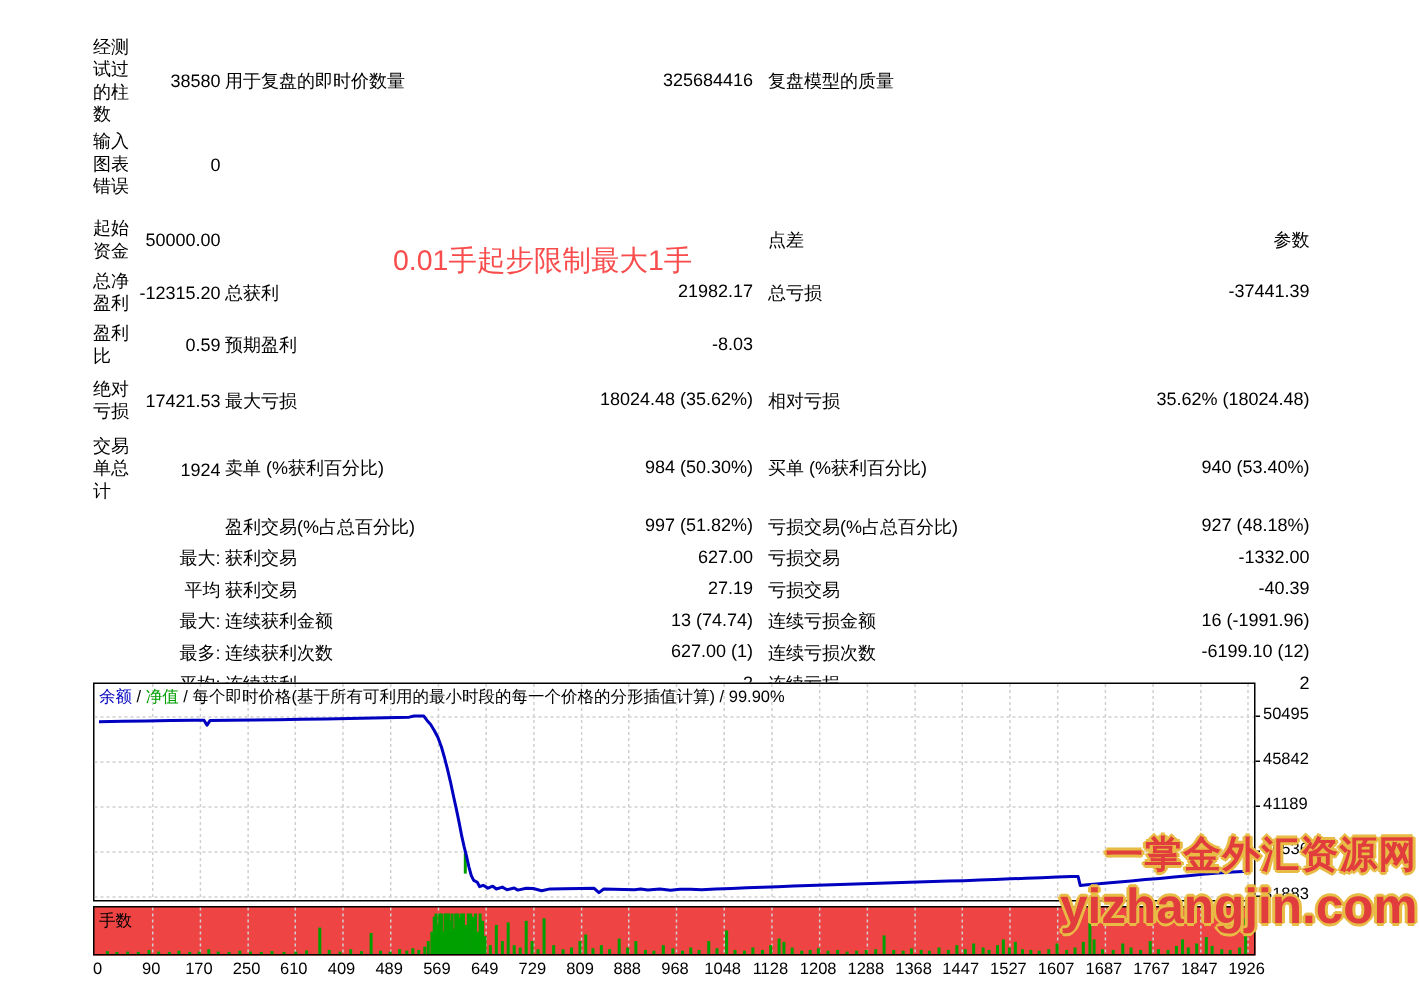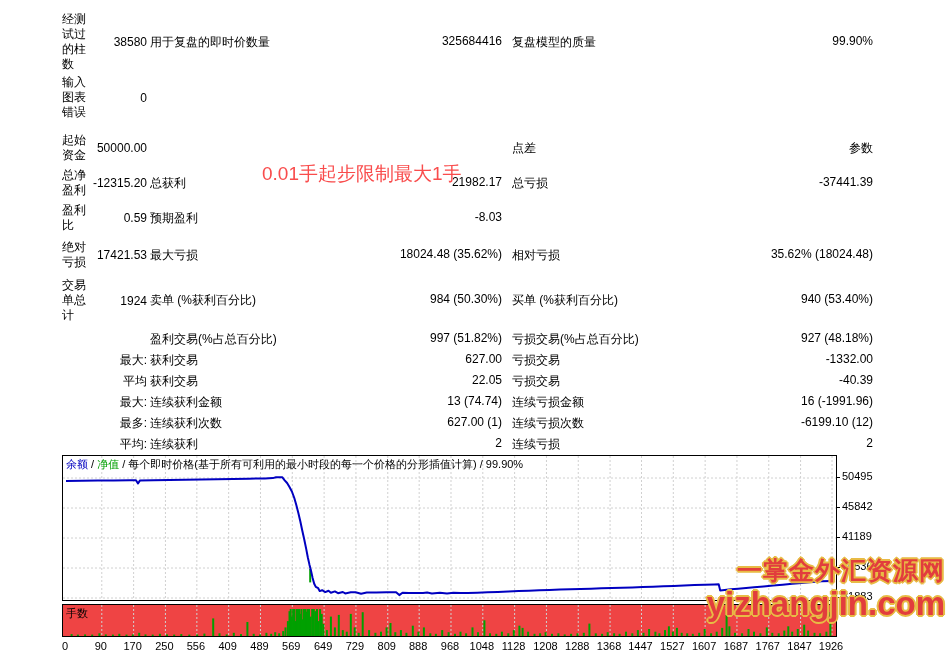--- a/index.html
+++ b/index.html
@@ -1,20 +1,20 @@
 <!DOCTYPE html>
 <html><head>
 <meta charset="utf-8">
 <style>
   html,body{margin:0;padding:0}
   body{
     width:946px;height:659px;position:relative;overflow:hidden;background:#fff;
     font-family:"Liberation Sans","DejaVu Sans",sans-serif;color:#000;
   }
-  #stats{padding-top:12px}
+  #stats{padding-top:24px}
   .row{display:flex;align-items:center;margin-left:62px;font-size:12px;min-height:21px}
   .ca{width:27px;line-height:15px;word-break:break-all}
   .cb{width:58px;text-align:right;white-space:nowrap}
   .cc{width:352px;margin-left:3px;display:flex}
   .ce{width:361px;margin-left:10px;display:flex}
   .lab{white-space:nowrap}
   .val{flex:1;text-align:right;white-space:nowrap}
   .annotation{position:absolute;left:262px;top:161px;font-size:19px;white-space:nowrap;font-weight:500}
   .chart-wrap{position:absolute;left:62px;top:455px;width:884px;height:202px}
   .main-plot{position:absolute;left:0;top:0;width:773px;height:144px;border:1px solid #000;background:#fff}
@@ -41,21 +41,20 @@
   <div id="stats">
       <div class="row" style="margin-top: 0px;">
         <div class="ca">经测试过的柱数</div>
         <div class="cb">38580</div>
         <div class="cc">
           <div class="lab">用于复盘的即时价数量</div>
           <div class="val">325684416</div>
         </div>
         <div class="ce">
           <div class="lab">复盘模型的质量</div>
-          <div class="val">99.90%</div>
         </div>
       </div>
       <div class="row" style="margin-top: 3px;">
         <div class="ca">输入图表错误</div>
         <div class="cb">0</div>
         <div class="cc">
           <div class="lab"></div>
           <div class="val"></div>
         </div>
         <div class="ce">
@@ -145,21 +144,21 @@
         <div class="ce">
           <div class="lab">亏损交易</div>
           <div class="val">-1332.00</div>
         </div>
       </div>
       <div class="row" style="margin-top: 0px;">
         <div class="ca"></div>
         <div class="cb">平均</div>
         <div class="cc">
           <div class="lab">获利交易</div>
-          <div class="val">22.05</div>
+          <div class="val">27.19</div>
         </div>
         <div class="ce">
           <div class="lab">亏损交易</div>
           <div class="val">-40.39</div>
         </div>
       </div>
       <div class="row" style="margin-top: 0px;">
         <div class="ca"></div>
         <div class="cb">最大:</div>
         <div class="cc">
@@ -424,21 +423,21 @@
           <rect x="762.4" y="26.7" width="2" height="4.3" fill="#00a000"></rect>
           <rect x="766.4" y="7.2" width="2" height="23.8" fill="#00a000"></rect>
         </svg>
       <div class="lots-label">手数</div>
     </div>
     <div class="xlabels" id="xlabels">
         <div class="xlab" style="left: 3px;">0</div>
         <div class="xlab" style="left: 38.7944px;">90</div>
         <div class="xlab" style="left: 70.6116px;">170</div>
         <div class="xlab" style="left: 102.429px;">250</div>
-        <div class="xlab" style="left: 133.848px;">556</div>
+        <div class="xlab" style="left: 133.848px;">610</div>
         <div class="xlab" style="left: 165.666px;">409</div>
         <div class="xlab" style="left: 197.483px;">489</div>
         <div class="xlab" style="left: 229.3px;">569</div>
         <div class="xlab" style="left: 261.117px;">649</div>
         <div class="xlab" style="left: 292.935px;">729</div>
         <div class="xlab" style="left: 324.752px;">809</div>
         <div class="xlab" style="left: 356.171px;">888</div>
         <div class="xlab" style="left: 387.989px;">968</div>
         <div class="xlab" style="left: 419.806px;">1048</div>
         <div class="xlab" style="left: 451.623px;">1128</div>

